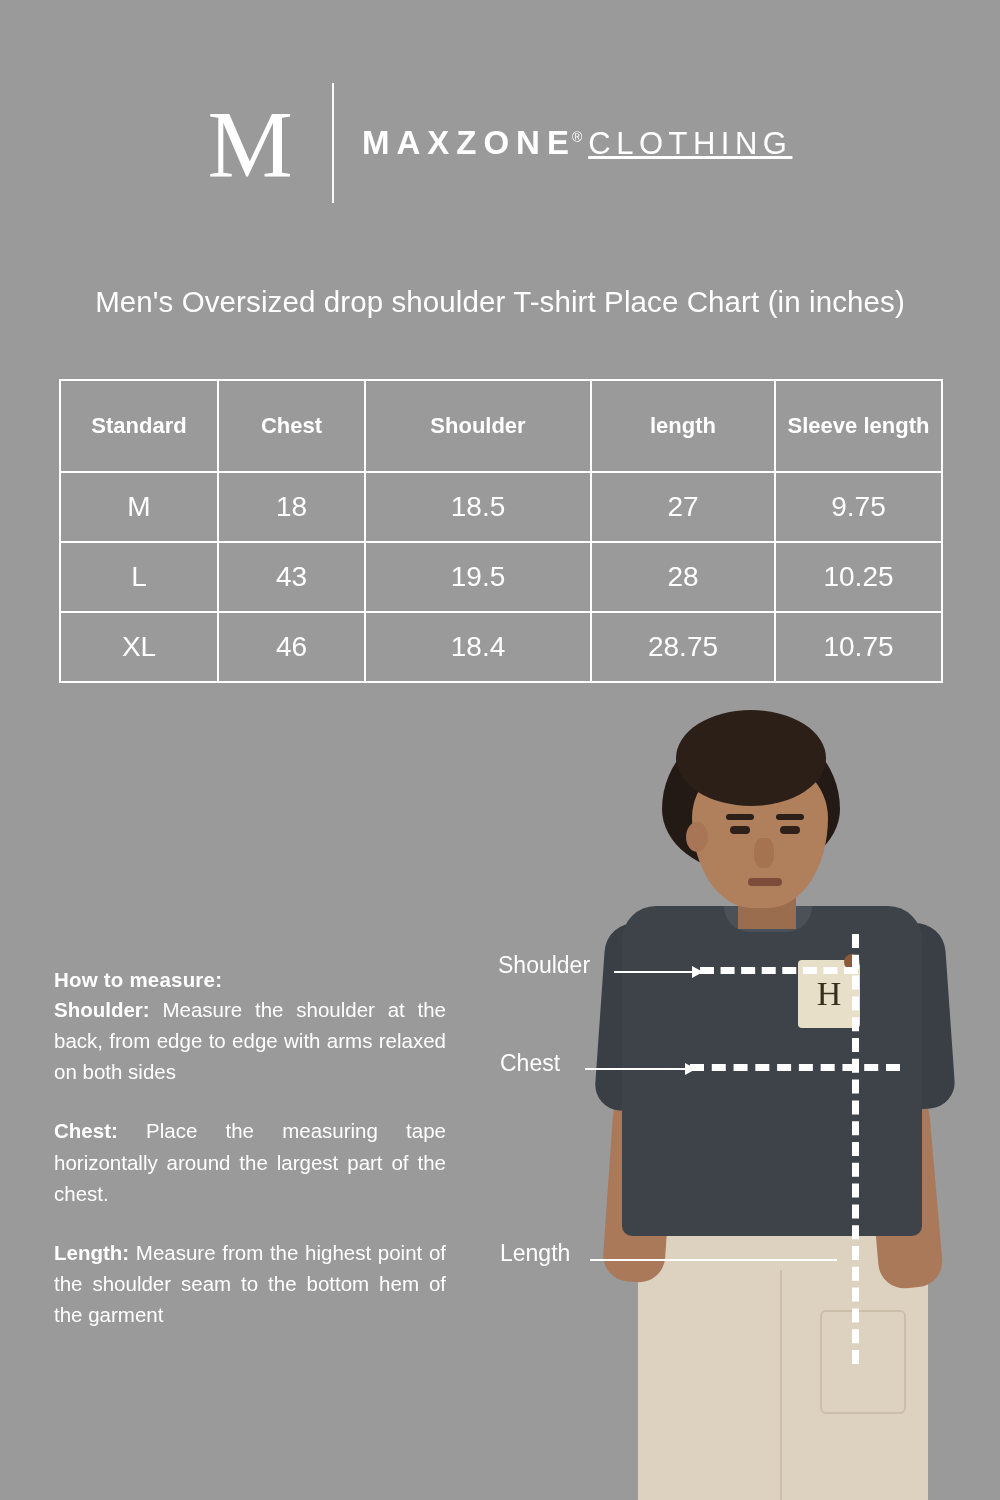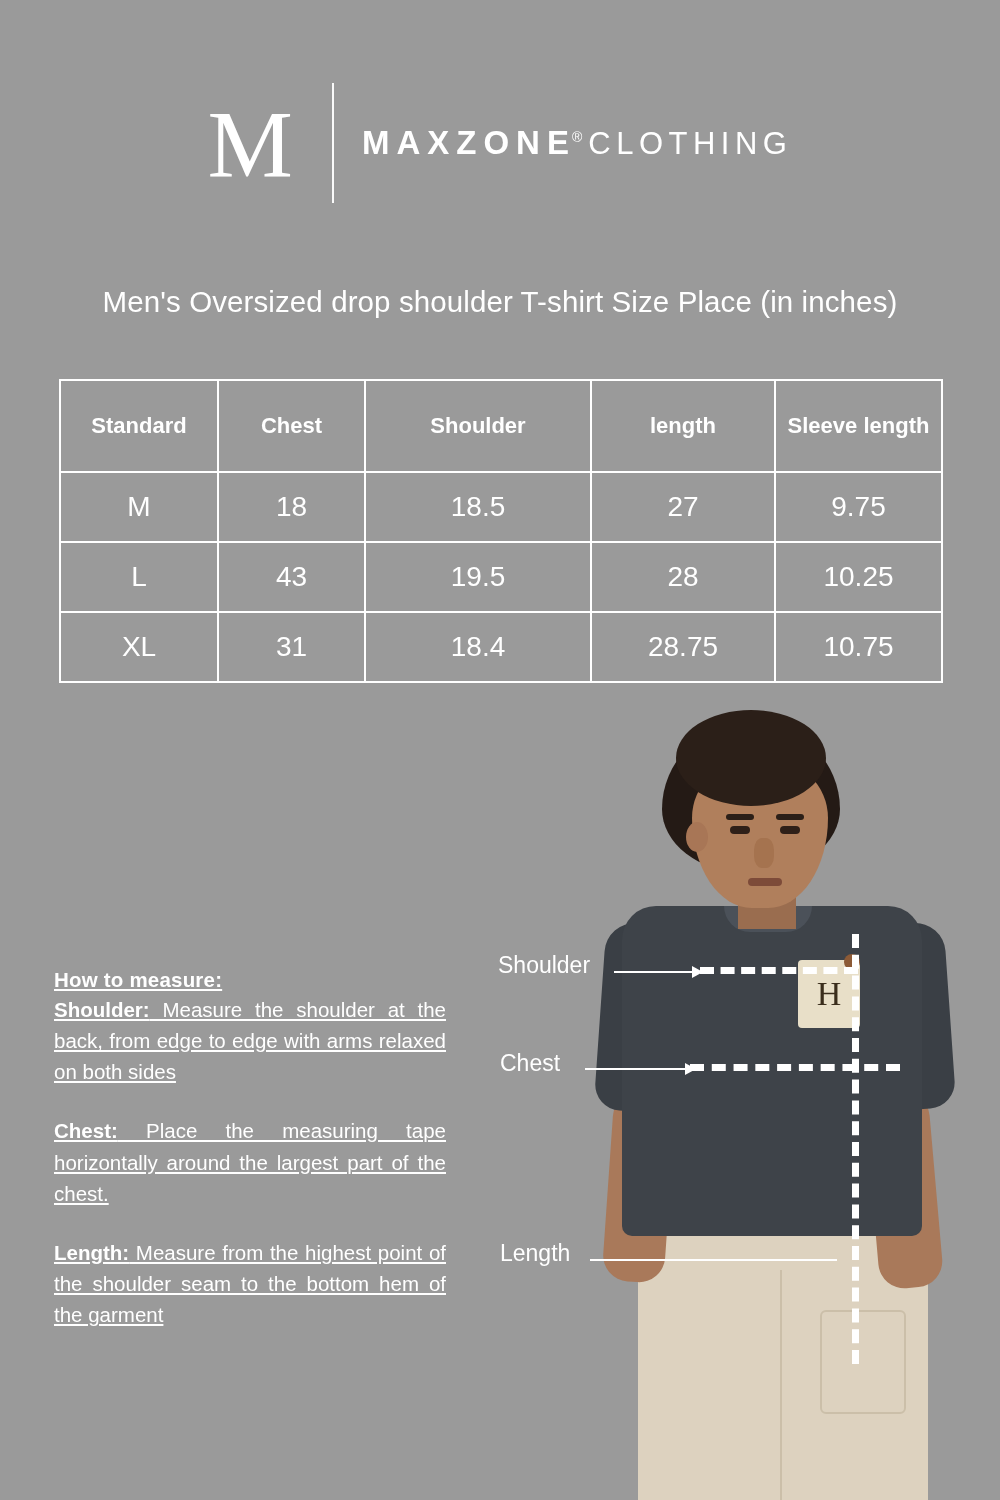--- a/index.html
+++ b/index.html
@@ -62,20 +62,21 @@
     vertical-align: super;
     position: relative;
     top: -12px;
     left: -4px;
   }
   .brand-light {
     font-size: 31px;
     font-weight: 300;
     letter-spacing: 5.5px;
     margin-left: 2px;
+    text-decoration: underline;
   }
 
   
   .chart-title {
     position: absolute;
     top: 285px;
     left: 0;
     width: 1000px;
     text-align: center;
     color: #ffffff;
@@ -118,21 +119,20 @@
   .col-length   { width: 184px; }
   .col-sleeve   { width: 167px; border-radius: 18px; }
 
   
   .howto {
     position: absolute;
     left: 54px;
     top: 968px;
     width: 392px;
     color: #ffffff;
-    text-decoration: underline;
   }
   .howto h3 {
     margin: 0 0 2px 0;
     font-size: 20.5px;
     font-weight: bold;
     letter-spacing: .2px;
   }
   .howto p {
     margin: 0 0 28px 0;
     font-size: 20.5px;
@@ -337,21 +337,21 @@
   <div class="brand">
     <div class="brand-mark">M</div>
     <div class="brand-divider"></div>
     <div class="brand-text">
       <span class="brand-bold">MAXZONE</span>
       <span class="brand-reg">®</span>
       <span class="brand-light">CLOTHING</span>
     </div>
   </div>
 
-  <div class="chart-title">Men's Oversized drop shoulder T-shirt Size Place (in inches)</div>
+  <div class="chart-title">Men's Oversized drop shoulder T-shirt Place Chart (in inches)</div>
 
   <table class="size-table">
     <thead>
       <tr>
         <th class="col-standard">Standard</th>
         <th class="col-chest">Chest</th>
         <th class="col-shoulder">Shoulder</th>
         <th class="col-length">length</th>
         <th class="col-sleeve">Sleeve length</th>
       </tr>
@@ -366,21 +366,21 @@
       </tr>
       <tr>
         <td>L</td>
         <td>43</td>
         <td>19.5</td>
         <td>28</td>
         <td>10.25</td>
       </tr>
       <tr>
         <td>XL</td>
-        <td>31</td>
+        <td>46</td>
         <td>18.4</td>
         <td>28.75</td>
         <td>10.75</td>
       </tr>
     </tbody>
   </table>
 
   <div class="howto">
     <h3>How to measure:</h3>
     <p><b>Shoulder:</b><span> Measure the shoulder at the back, from edge to edge with arms relaxed on both sides</span></p>

